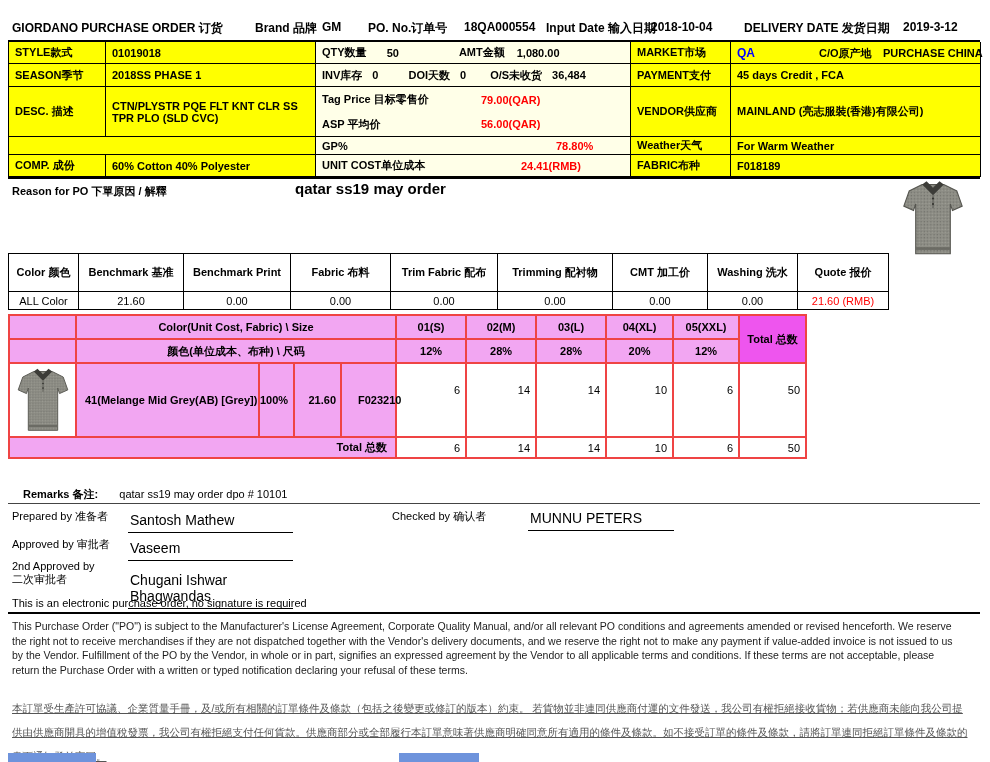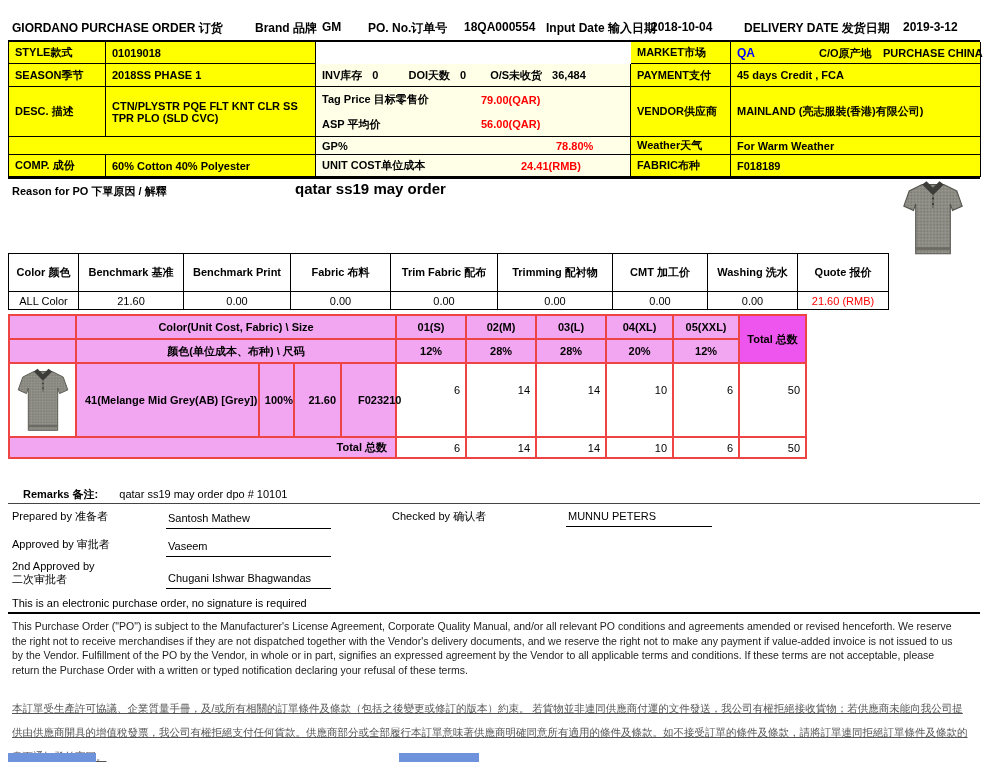--- a/index.html
+++ b/index.html
@@ -50,36 +50,36 @@
   .cost-table th { height:38px; font-weight:bold; padding:0 4px; line-height:13px; }
   .cost-table td { height:18px; font-weight:normal; }
 
   
   .size-table { position:absolute; left:8px; top:314px; border-collapse:collapse; table-layout:fixed; width:797px; font-size:11px; border:2px solid #000; }
   .size-table td { border:2px solid #ef4444; }
   .pk { background:var(--pink,#F2A6F2); }
   .mg { background:var(--magenta,#EE55EE); }
   .hd { font-weight:bold; text-align:center; height:24px; vertical-align:middle; }
   .cell-color { font-weight:bold; padding-left:8px; vertical-align:middle; white-space:normal; line-height:14px; }
-  .cell-pct { font-weight:bold; text-align:right; vertical-align:middle; }
+  .cell-pct { font-weight:bold; text-align:left; vertical-align:middle; }
   .cell-cost { font-weight:bold; text-align:right; padding-right:4px; vertical-align:middle; }
   .cell-fab { font-weight:bold; text-align:left; padding-left:16px; vertical-align:middle; }
   .num { text-align:right; vertical-align:top; padding:20px 5px 0 0; height:74px; background:#fff; }
   .numt { text-align:right; padding:3px 5px; height:21px; background:#fff; }
   .total-label-cell { text-align:right; font-weight:bold; padding-right:8px; vertical-align:middle; }
   .img-cell { background:#fff; text-align:center; vertical-align:middle; }
   .img-cell .polo { width:56px; height:68px; margin:0 auto; }
 
   
   .remarks { position:absolute; left:12px; top:487px; font-size:11px;padding-left:11px; }
   .remarks .lab { font-weight:bold; }
   .remarks .val { margin-left:18px; font-weight:normal; }
   .sig-topline { position:absolute; left:8px; top:503px; width:972px; border-top:1px solid #444; }
   .sig-label { position:absolute; font-size:11px; font-weight:normal; white-space:pre-line; line-height:13px; }
-  .sig-name { position:absolute; font-size:11px;margin-left:38px; }
+  .sig-name { position:absolute; font-size:14px; }
   .sig-line { display:inline-block; border-bottom:1.5px solid #000; padding:0 2px 4px 2px; }
   .w165 { width:165px; }
   .w146 { width:146px; }
   .electronic-note { position:absolute; left:12px; top:597px; font-size:11px; }
   .divider { position:absolute; left:8px; top:612px; width:972px; border-top:2px solid #000; }
 
   
   .terms-en { position:absolute; left:12px; top:619px; width:952px; font-size:10.5px; line-height:14.5px; color:#1c1c1c; }
   .terms-zh { position:absolute; left:12px; top:696px; width:958px; font-size:10.5px; line-height:24px; color:#555;text-decoration:underline; }
 
@@ -105,20 +105,26 @@
   </div>
 
   <div class="info-grid">
 
     <div class="cell" style="grid-row:1;grid-column:1">
         <span>STYLE款式</span>
       </div>
     <div class="cell" style="grid-row:1;grid-column:2">
         <span>01019018</span>
       </div>
+    <div class="cell cream" style="grid-row:1;grid-column:3">
+      <span>QTY数量</span>
+      <span style="margin-left:20px">50</span>
+      <span style="margin-left:60px">AMT金额</span>
+      <span style="margin-left:12px">1,080.00</span>
+    </div>
     <div class="cell" style="grid-row:1;grid-column:4">
         <span>MARKET市场</span>
       </div>
     <div class="cell rel ov" style="grid-row:1;grid-column:5">
       <span class="blue">QA</span>
       <span class="abs" style="left:88px">C/O原产地</span>
       <span class="abs" style="left:152px">PURCHASE CHINA</span>
     </div>
 
     <div class="cell" style="grid-row:2;grid-column:1">

